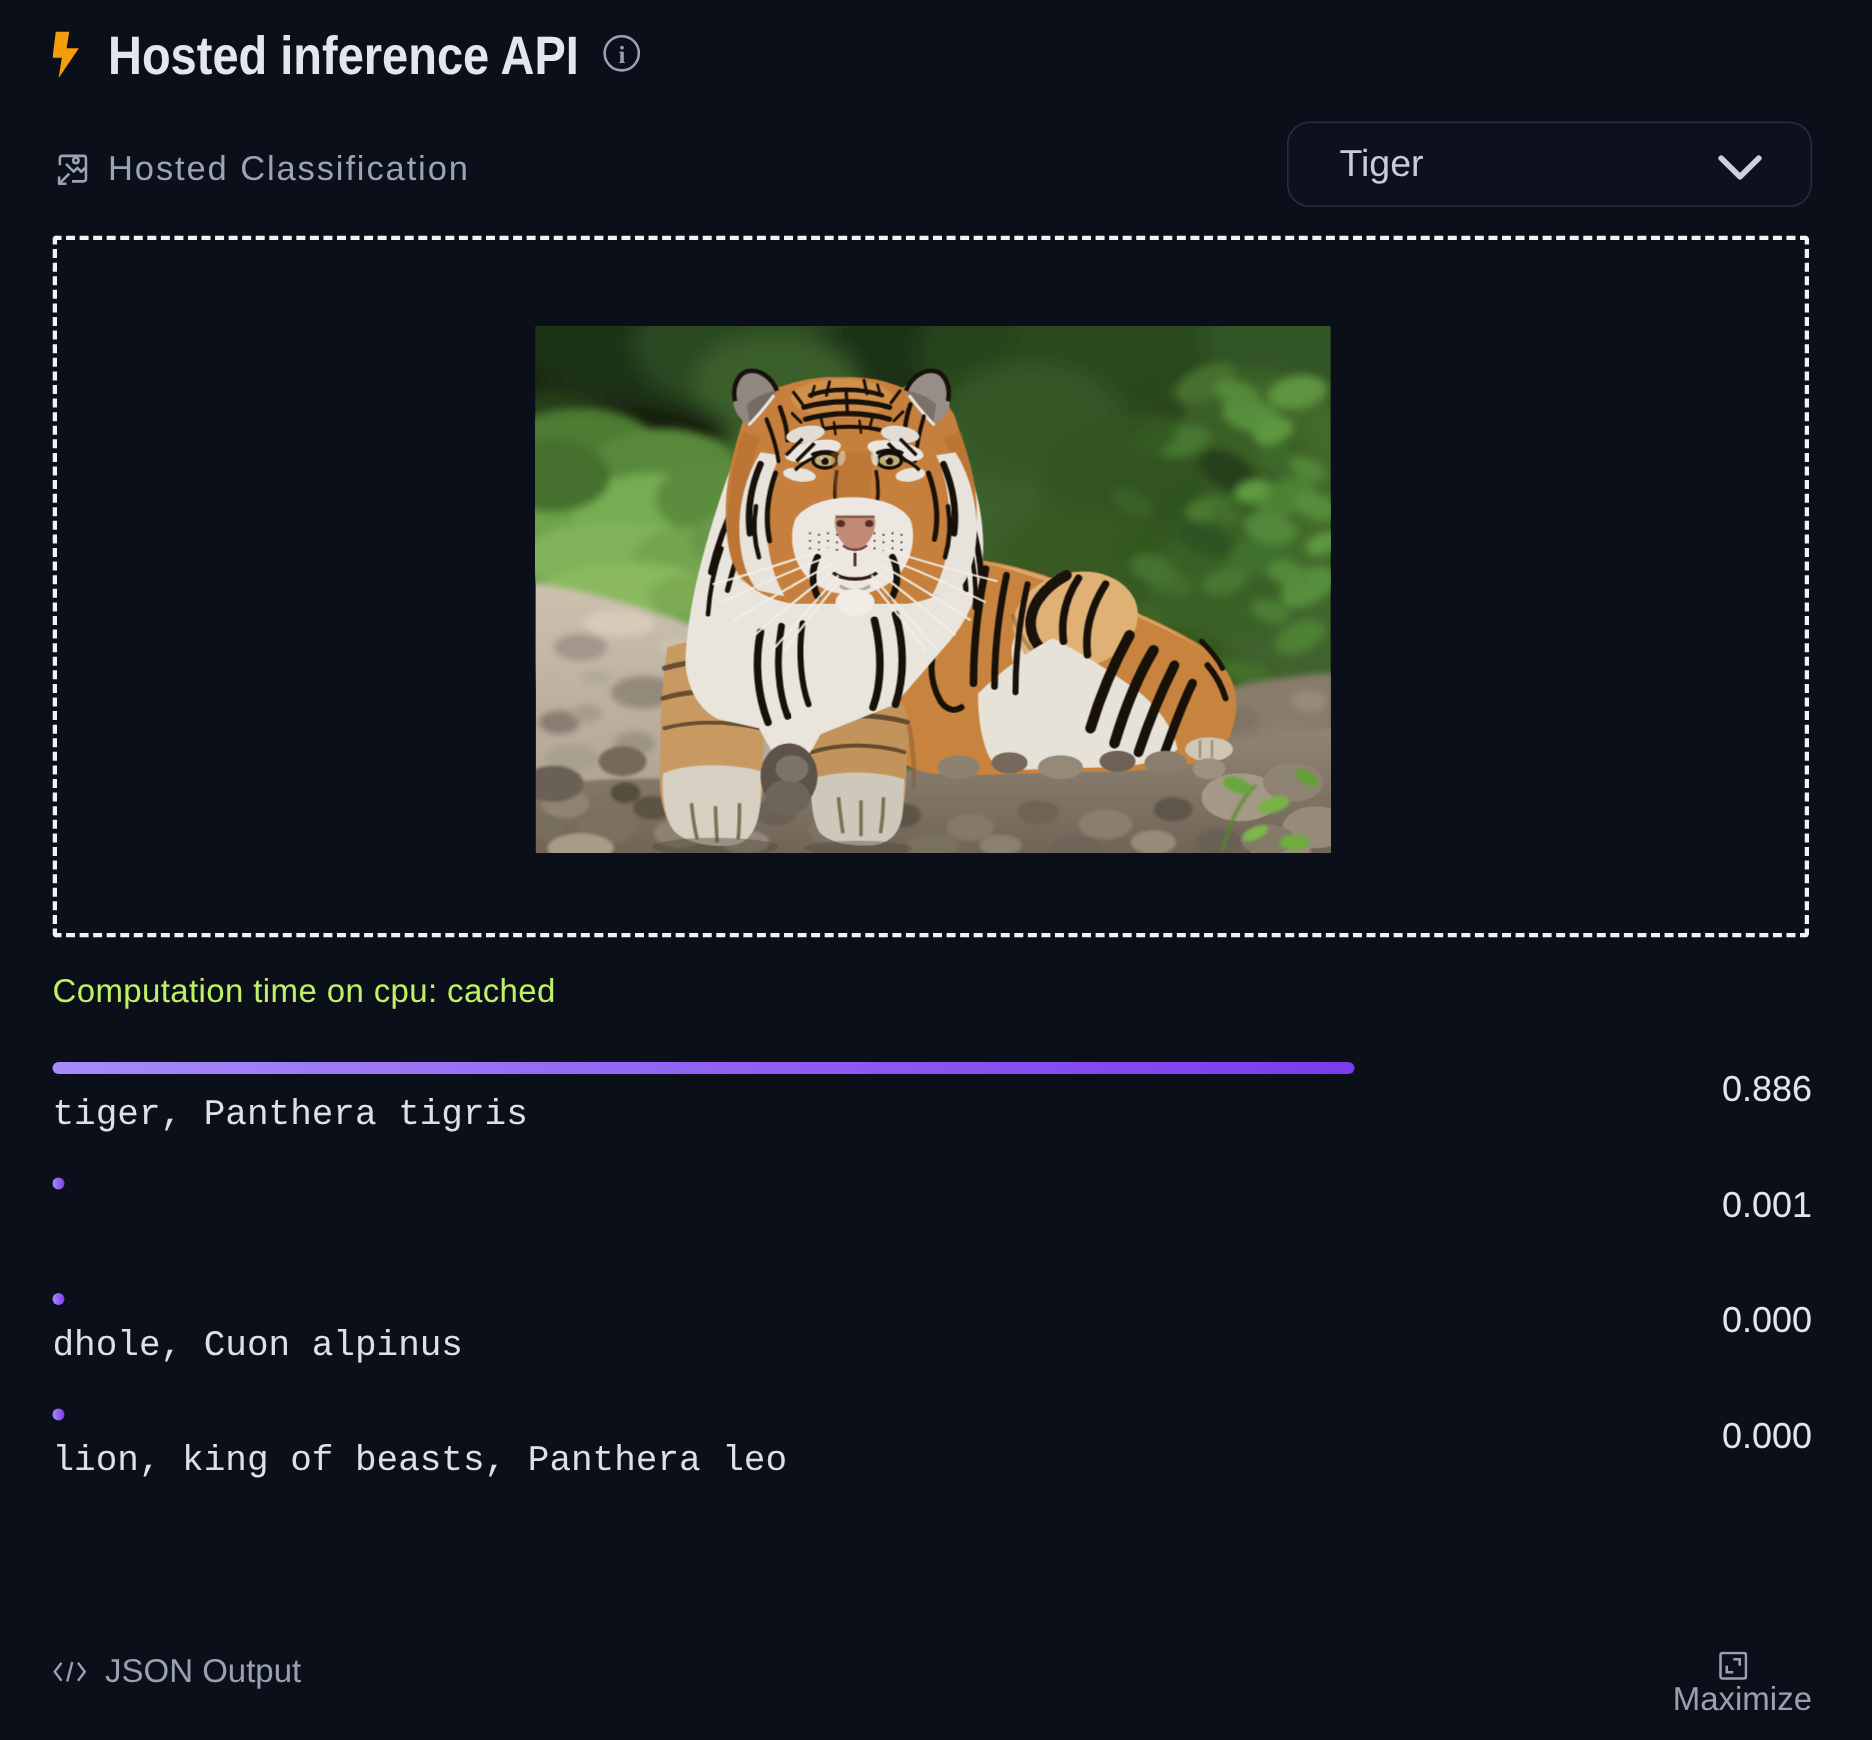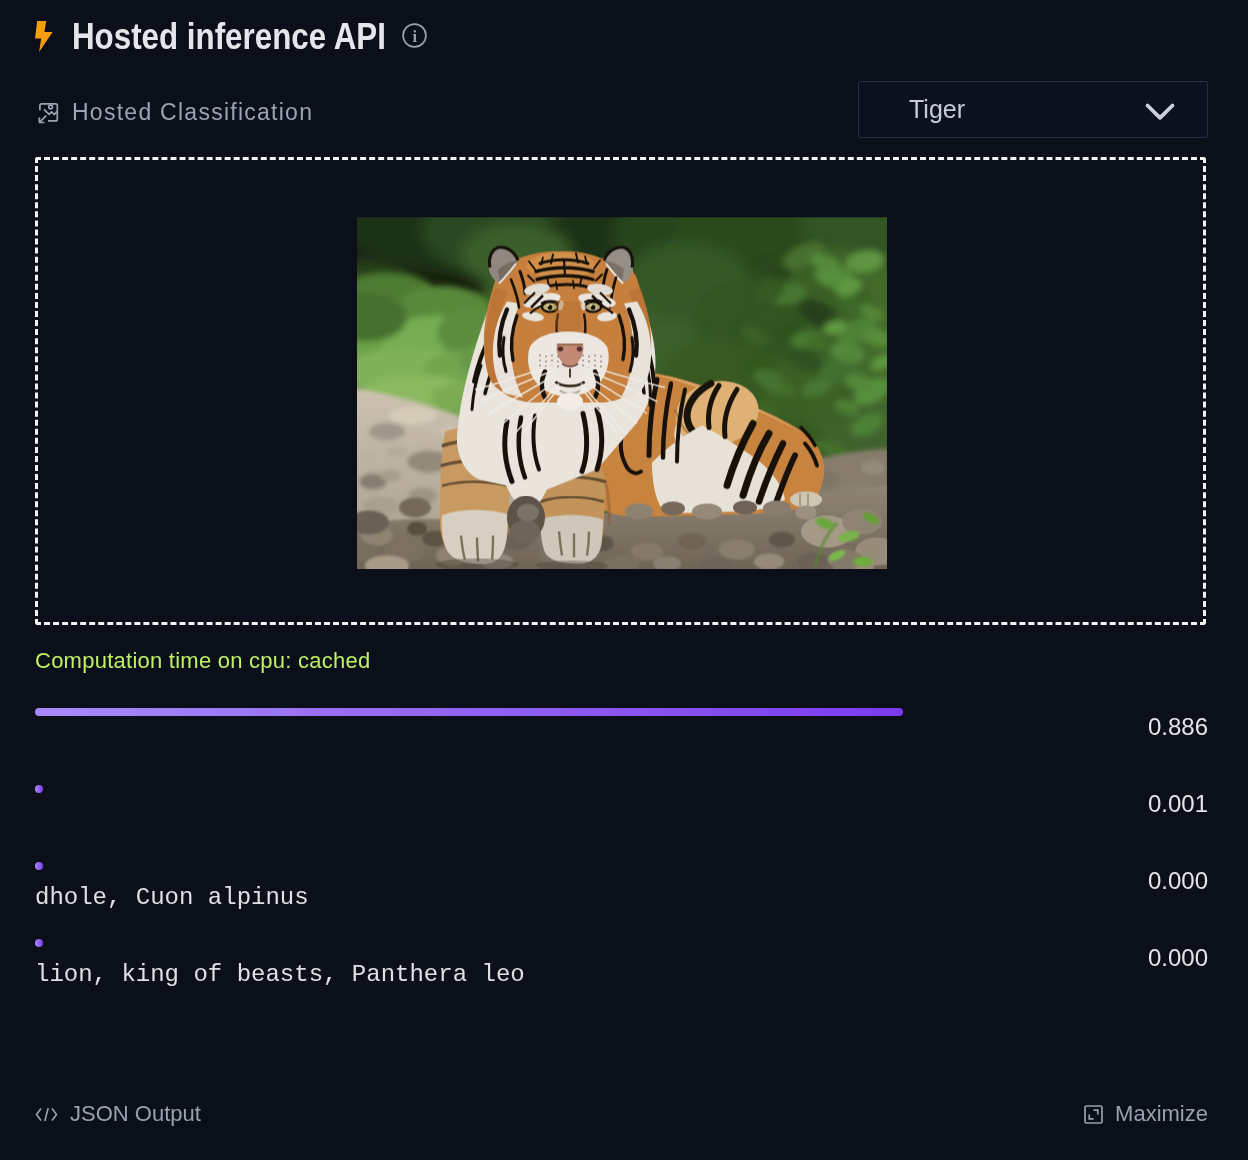--- a/index.html
+++ b/index.html
@@ -6,35 +6,35 @@
   body{width:1248px;height:1160px;background:#0b0f19;font-family:"Liberation Sans",sans-serif;overflow:hidden;}
   .wrap{position:absolute;left:35px;top:0;width:1173px;}
   .hdr{position:absolute;top:0;left:0;height:60px;width:500px;}
   .hdr .bolt{position:absolute;left:0;top:21px;}
   .hdr h1{position:absolute;left:37px;top:19px;line-height:36px;font-size:36px;font-weight:700;color:#e3e6ea;margin:0;transform:scaleX(.87);transform-origin:0 50%;white-space:nowrap;}
   .hdr .info{position:absolute;left:367px;top:23px;}
   .row2{position:absolute;top:81px;left:0;width:1173px;height:58px;}
   .task{position:absolute;left:0;top:0;height:58px;color:#9ba4b3;font-size:23px;letter-spacing:1.26px;}
   .task svg{position:absolute;left:2px;top:20px;}
   .task span{position:absolute;left:37px;top:18px;white-space:nowrap;}
-  .select{position:absolute;right:0;top:0;width:350px;height:57px;border:1px solid #252e42;border-radius:2px;background:#0c111d;box-sizing:border-box;display:flex;align-items:center;padding-left:16px;}
+  .select{position:absolute;right:0;top:0;width:350px;height:57px;border:1px solid #252e42;border-radius:15px;background:#0c111d;box-sizing:border-box;display:flex;align-items:center;}
   .select .txt{margin-left:34px;color:#c6cdd9;font-size:25px;}
   .select svg{position:absolute;right:30px;top:19px;}
   .dropzone{position:absolute;top:157px;left:0;width:1171px;height:468px;box-sizing:border-box;border:3px dashed #f2f2f2;border-radius:3px;}
   .imgholder{position:absolute;left:calc(50% + 1px);top:calc(50% + 2px);transform:translate(-50%,-50%);width:530px;height:351px;}
   .ctime{position:absolute;top:648px;left:0;color:#bef264;font-size:22px;letter-spacing:.25px;}
   .rows{position:absolute;top:708px;left:0;width:1173px;}
   .rrow{position:relative;height:77px;}
   .bar{position:absolute;left:0;top:0;height:8px;border-radius:4px;background:linear-gradient(90deg,#a78bfa,#7c3aed);}
   .num{position:absolute;right:0;top:5px;font-family:Liberation Sans, sans-serif;font-size:24px;color:#e2e5e9;}
   .lbl{position:absolute;left:0;top:22px;font-family:"Liberation Mono",monospace;font-size:24px;color:#dde0e5;}
   .footer{position:absolute;top:1101px;left:0;width:1173px;height:24px;color:#99a1af;font-size:22px;}
   .jout{position:absolute;left:0;top:0;display:flex;align-items:center;}
   .jout svg{margin-right:12px;}
-  .maxi{position:absolute;right:0;top:0;display:flex;align-items:center;}
+  .maxi{position:absolute;right:0;top:0;display:flex;align-items:center;flex-direction:column;}
   .maxi svg{margin-right:12px;}
 </style>
 </head>
 <body>
 <div class="wrap">
   <div class="hdr">
     <svg class="bolt" width="18" height="31" viewBox="0 0 18 31">
         <path d="M11.2 0 L2.2 0 L0 17.5 L6.2 17.5 L4.1 31 L17.6 11.1 L9.4 11.1 Z" fill="#f59e0b"></path>
       </svg>
     <h1>Hosted inference API</h1>
@@ -442,20 +442,21 @@
 </g>
 </svg>
 
     </div>
   </div>
   <div class="ctime">Computation time on cpu: cached</div>
   <div class="rows">
     <div class="rrow">
         <div class="bar" style="width:868px"></div>
         <div class="num">0.886</div>
+        <div class="lbl">tiger, Panthera tigris</div>
       </div>
     <div class="rrow">
         <div class="bar" style="width:8px"></div>
         <div class="num">0.001</div>
       </div>
     <div class="rrow">
         <div class="bar" style="width:8px"></div>
         <div class="num">0.000</div>
         <div class="lbl">dhole, Cuon alpinus</div>
       </div>

